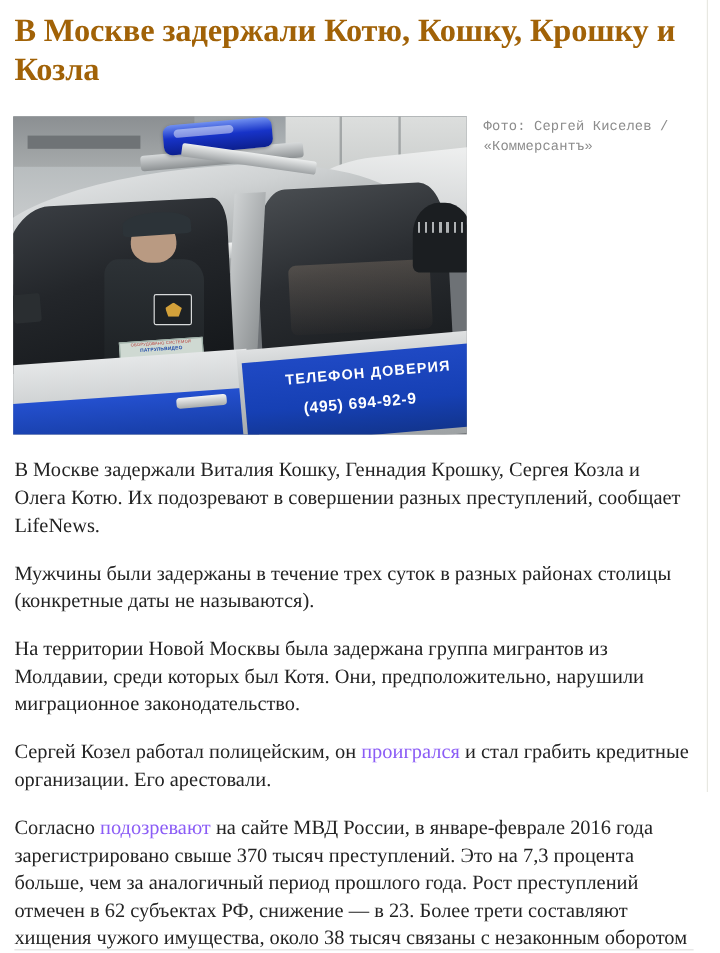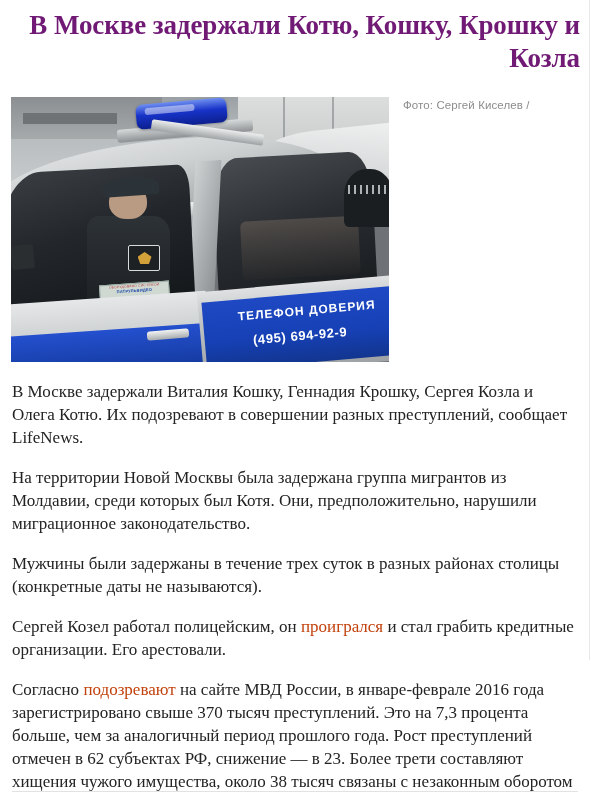--- a/index.html
+++ b/index.html
@@ -37,22 +37,21 @@
 
   
   .headline {
     margin: 0;
     padding: 9px 20px 0 12px;
     font-family: "Liberation Serif", "DejaVu Serif", serif;
     font-weight: bold;
     font-size: 27px;
     line-height: 33px;
     letter-spacing: -0.1px;
-    color: #701a75;
-    text-align: right;
+    color: #a16207;
   }
 
   
   .figure-row {
     position: relative;
     margin: 22px 0 0 0;
     padding: 0 0 0 11px;
     display: flex;
     align-items: flex-start;
   }
@@ -62,21 +61,21 @@
     height: 265px;
     position: relative;
     overflow: hidden;
     background: #6e7276;
     flex: 0 0 auto;
   }
 
   .credit {
     flex: 1 1 auto;
     padding: 0 0 0 14px;
-    font-family: Liberation Sans, sans-serif;
+    font-family: Liberation Mono, monospace;
     font-size: 11.5px;
     line-height: 17px;
     color: #8c8c8c;
     letter-spacing: 0.1px;
   }
 
   
   .ph-sky {
     position: absolute; left: 0; top: 0; width: 100%; height: 34%;
     background: linear-gradient(180deg,#9aa0a4 0%, #b6bbbd 40%, #c9cccd 100%);
@@ -266,21 +265,21 @@
   }
   .body-copy p {
     margin: 0 0 17px 0;
     font-family: "Liberation Serif", "DejaVu Serif", serif;
     font-size: 17px;
     line-height: 23px;
     color: #232323;
   }
   .body-copy p:last-child { margin-bottom: 0; }
   .body-copy a {
-    color: #c2410c;
+    color: #8b5cf6;
     text-decoration: none;
   }
 
   .bottom-divider {
     position: absolute;
     left: 12px;
     top: 791px;
     width: 566px;
     height: 1px;
     background: #e2e2e2;
@@ -333,27 +332,28 @@
       <div class="ph-door"></div>
       <div class="ph-stripe">
         <span class="ph-stripe-txt1">ТЕЛЕФОН ДОВЕРИЯ</span>
         <span class="ph-stripe-txt2">(495) 694-92-9</span>
       </div>
       <div class="ph-handle"></div>
     </div>
 
     <div class="credit">
       <div>Фото: Сергей Киселев /</div>
+      <div>«Коммерсантъ»</div>
     </div>
 
   </div>
 
   <div class="body-copy">
       <p>В Москве задержали Виталия Кошку, Геннадия Крошку, Сергея Козла и Олега Котю. Их подозревают в совершении разных преступлений, сообщает LifeNews.</p>
+      <p>Мужчины были задержаны в течение трех суток в разных районах столицы (конкретные даты не называются).</p>
       <p>На территории Новой Москвы была задержана группа мигрантов из Молдавии, среди которых был Котя. Они, предположительно, нарушили миграционное законодательство.</p>
-      <p>Мужчины были задержаны в течение трех суток в разных районах столицы (конкретные даты не называются).</p>
       <p>Сергей Козел работал полицейским, он <a href="#">проигрался</a> и стал грабить кредитные организации. Его арестовали.</p>
       <p>Согласно <a href="#">подозревают</a> на сайте МВД России, в январе-феврале 2016 года зарегистрировано свыше 370 тысяч преступлений. Это на 7,3 процента больше, чем за аналогичный период прошлого года. Рост преступлений отмечен в 62 субъектах РФ, снижение — в 23. Более трети составляют хищения чужого имущества, около 38 тысяч связаны с незаконным оборотом наркотиков.</p>
     </div>
 
 </article>
 
 <div class="bottom-divider"></div>
 
 </body></html>

